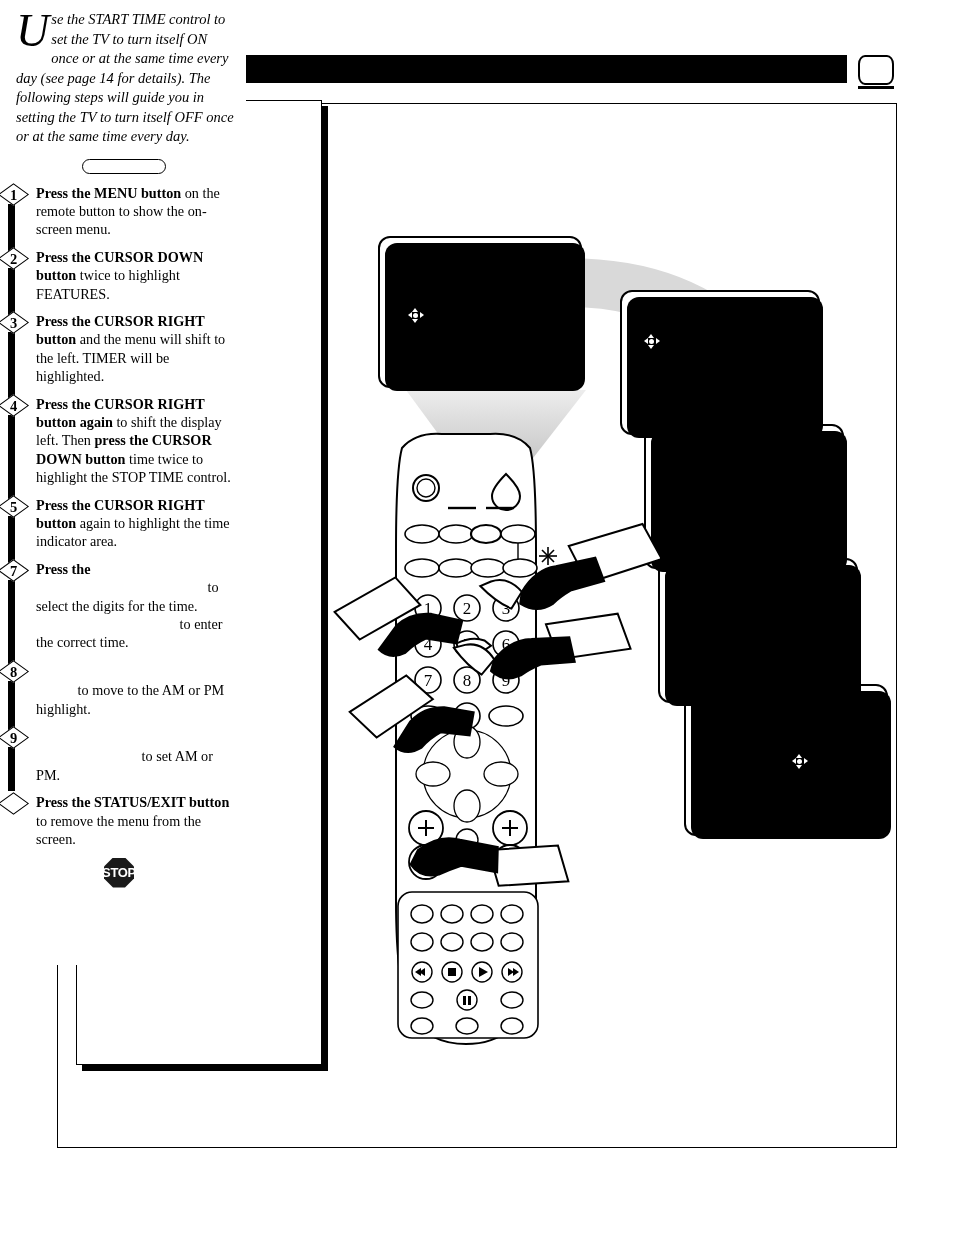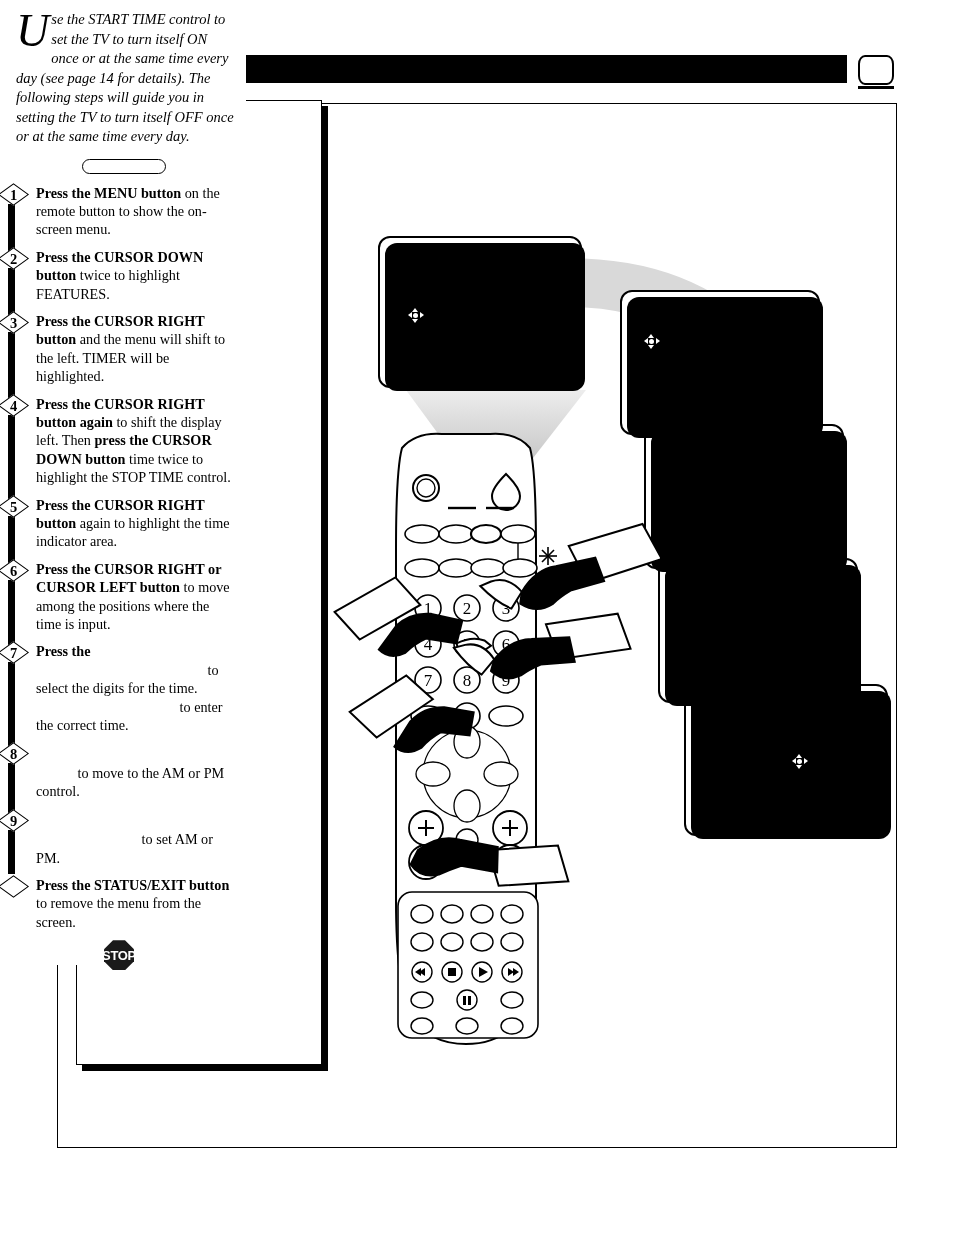--- a/index.html
+++ b/index.html
@@ -595,41 +595,40 @@
       </div>
       <span class="step-text"><b>Press the CURSOR RIGHT button</b><span> again to highlight the time indicator area.</span></span>
     </div>
 
     <div class="step">
       <div class="rail" style="height:70px;"></div>
       <div class="step-badge">
         <div class="dia"></div>
         <div class="num">6</div>
       </div>
-      <span class="step-text"><b>Press the CURSOR RIGHT or CURSOR LEFT button</b><span> to move among the positions where the time is input.</span></span>
     </div>
 
     <div class="step">
       <div class="rail" style="height:86px;"></div>
       <div class="step-badge">
         <div class="dia"></div>
         <div class="num">7</div>
       </div>
       <span class="step-text"><b>Press the</b><br>
         <span class="blank-run" style="width:168px;"></span><span> to select the digits for the time. </span><br>
         <span class="blank-run" style="width:140px;"></span><span> to enter the correct time.</span></span>
     </div>
 
     <div class="step">
       <div class="rail" style="height:58px;"></div>
       <div class="step-badge">
         <div class="dia"></div>
         <div class="num">8</div>
       </div>
-      <span class="step-text"><span class="blank-run" style="width:150px;height:16px;"></span><br><span class="blank-run" style="width:38px;"></span><span> to move to the AM or PM control.</span></span>
+      <span class="step-text"><span class="blank-run" style="width:150px;height:16px;"></span><br><span class="blank-run" style="width:38px;"></span><span> to move to the AM or PM highlight.</span></span>
     </div>
 
     <div class="step">
       <div class="rail" style="height:44px;"></div>
       <div class="step-badge">
         <div class="dia"></div>
         <div class="num">9</div>
       </div>
       <span class="step-text"><span class="blank-run" style="width:150px;height:16px;"></span><br><span class="blank-run" style="width:102px;"></span><span> to set AM or PM.</span></span>
     </div>

